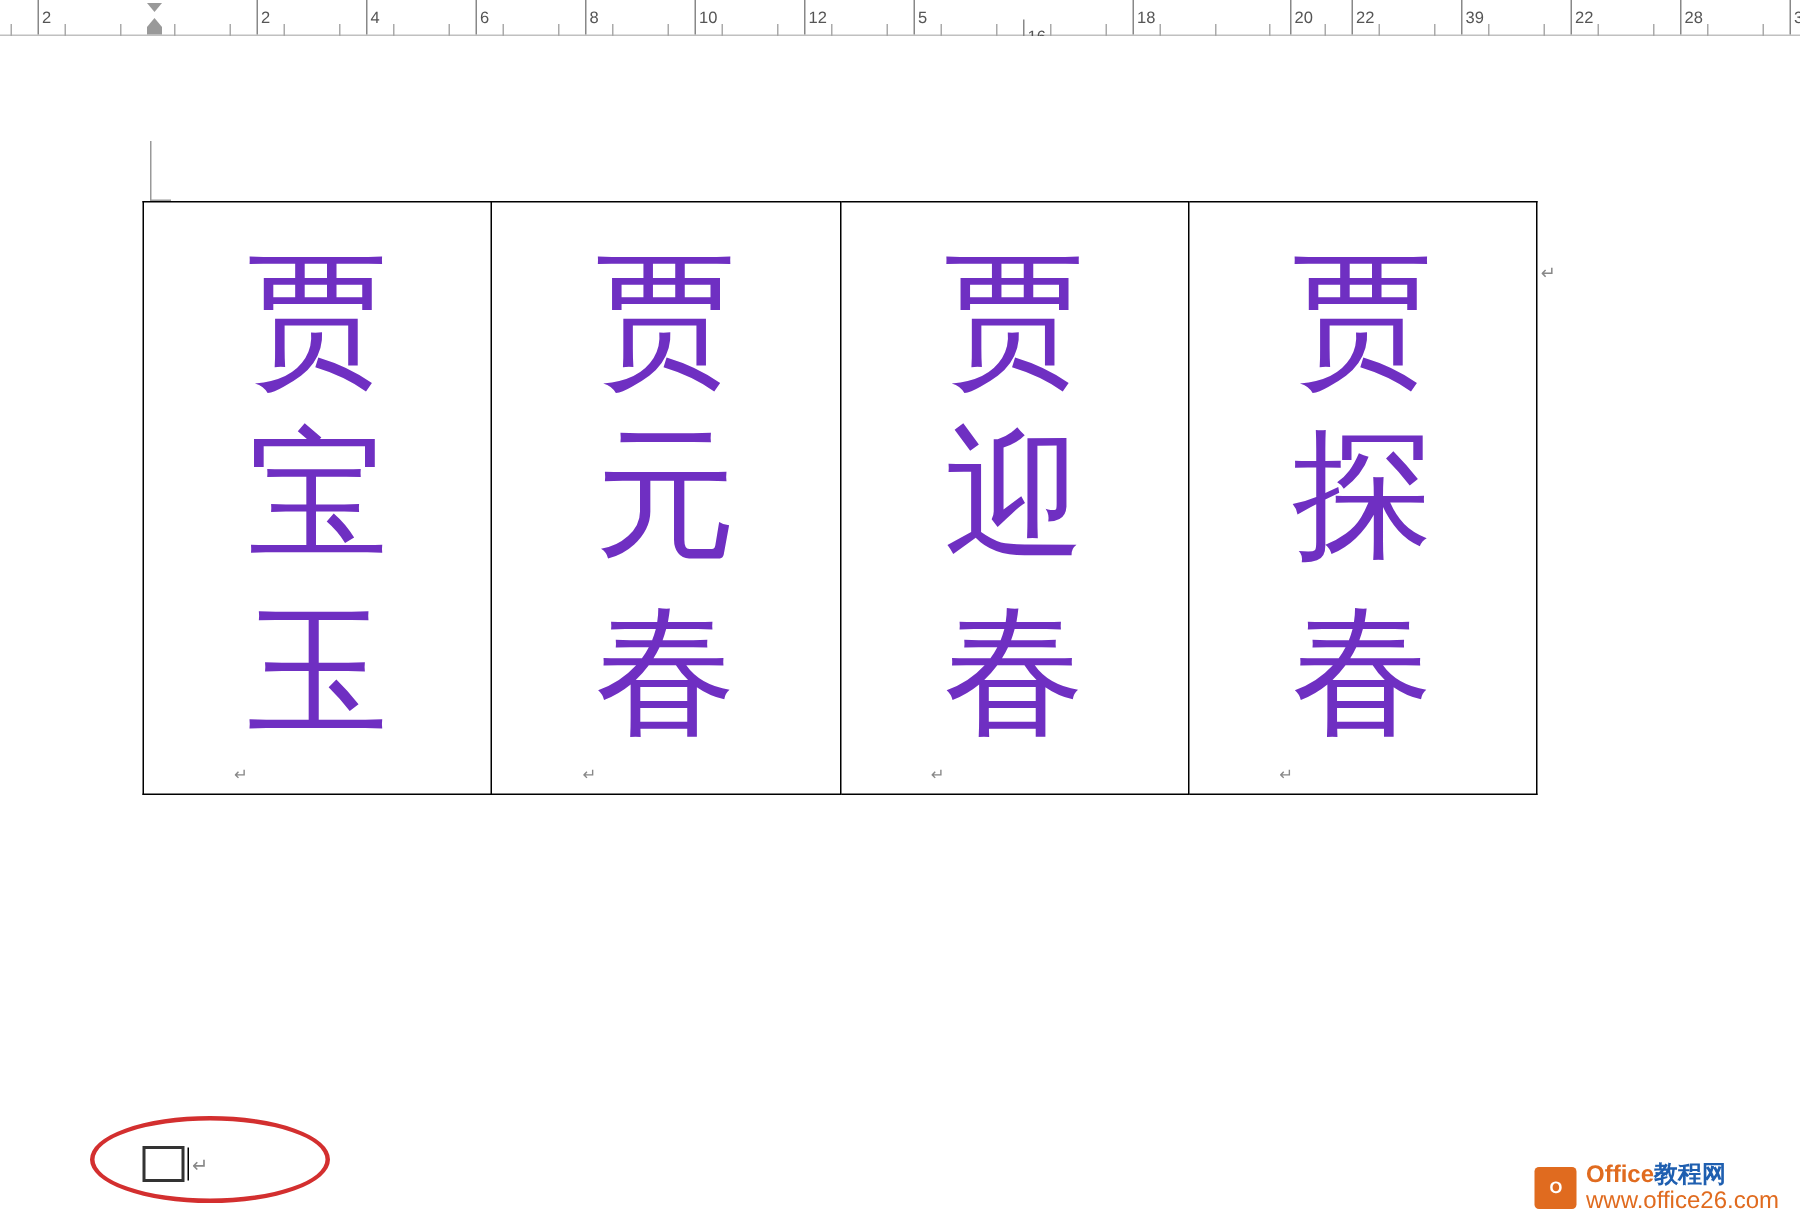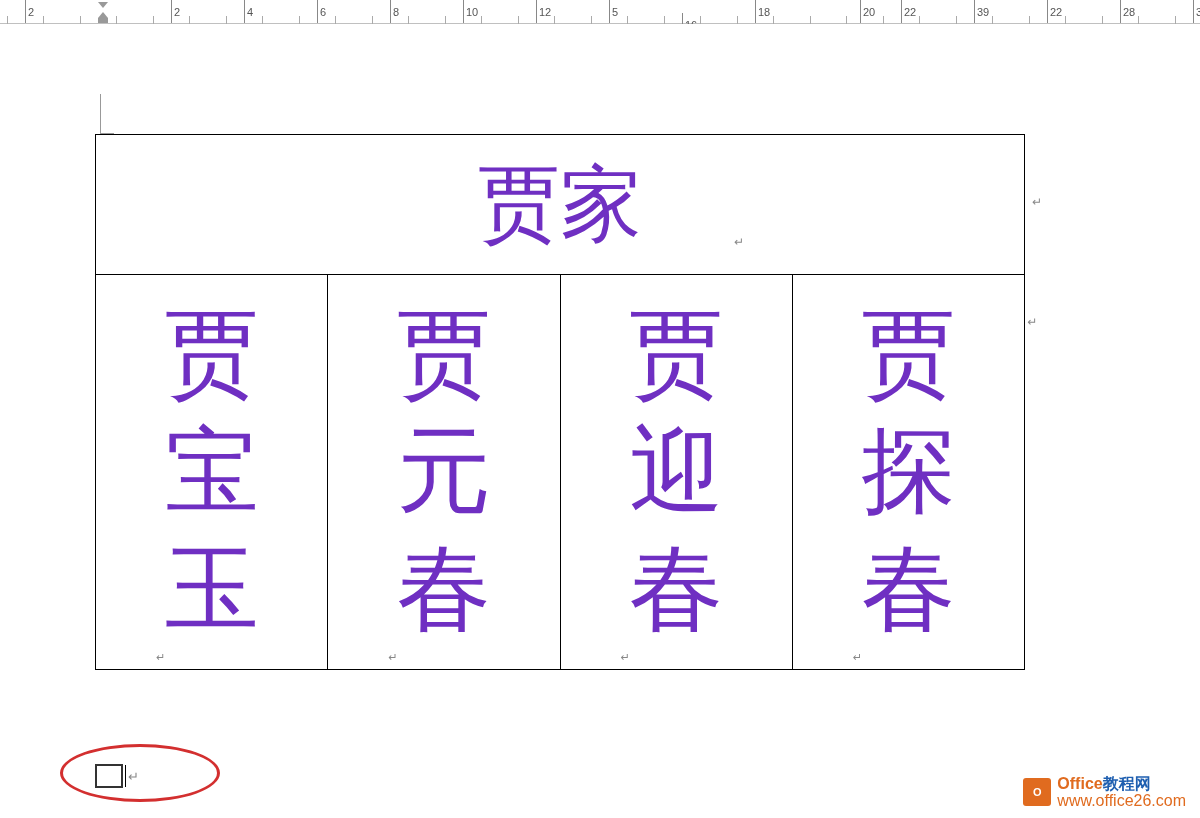--- a/index.html
+++ b/index.html
@@ -239,27 +239,20 @@
     <div class="ruler-major" style="left: 1047px;">22</div>
     <div class="ruler-major" style="left: 1120px;">28</div>
     <div class="ruler-major" style="left: 1193px;">30</div>
   </div>
 
 <div class="page-area">
   <div class="top-left-corner"></div>
 
   <table class="doc-table">
     <tbody>
-        <tr>
-      <td colspan="4" class="header-cell">
-        <span>贾家</span>
-        <span class="pmark header-inside">↵</span>
-        <span class="pmark header-right">↵</span>
-      </td>
-    </tr>
     <tr>
       <td class="body-cell">
         <span><span class="vchar">贾</span><span class="vchar">宝</span><span class="vchar">玉</span></span>
         <span class="pmark bottom-in">↵</span>
         <span class="pmark body-right" style="right:-710px">↵</span>
       </td>
       <td class="body-cell">
         <span><span class="vchar">贾</span><span class="vchar">元</span><span class="vchar">春</span></span>
         <span class="pmark bottom-in">↵</span>
       </td>

